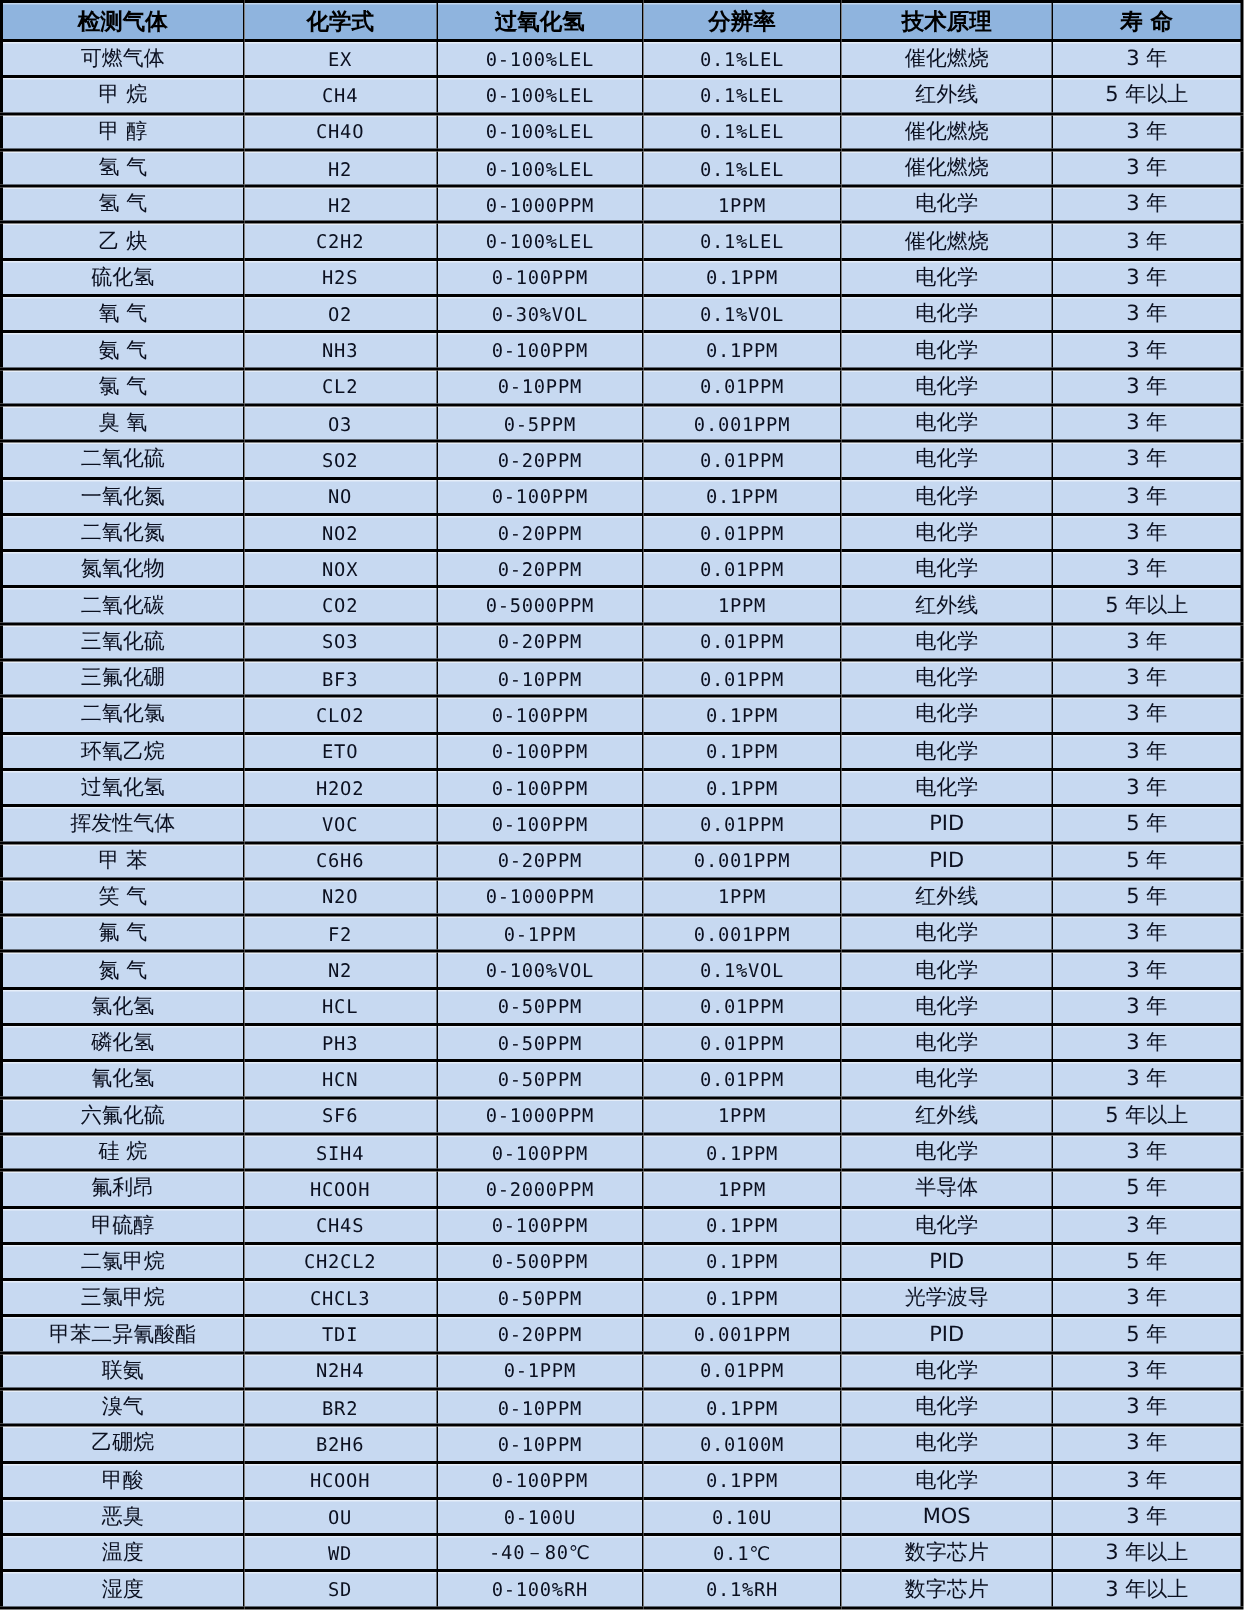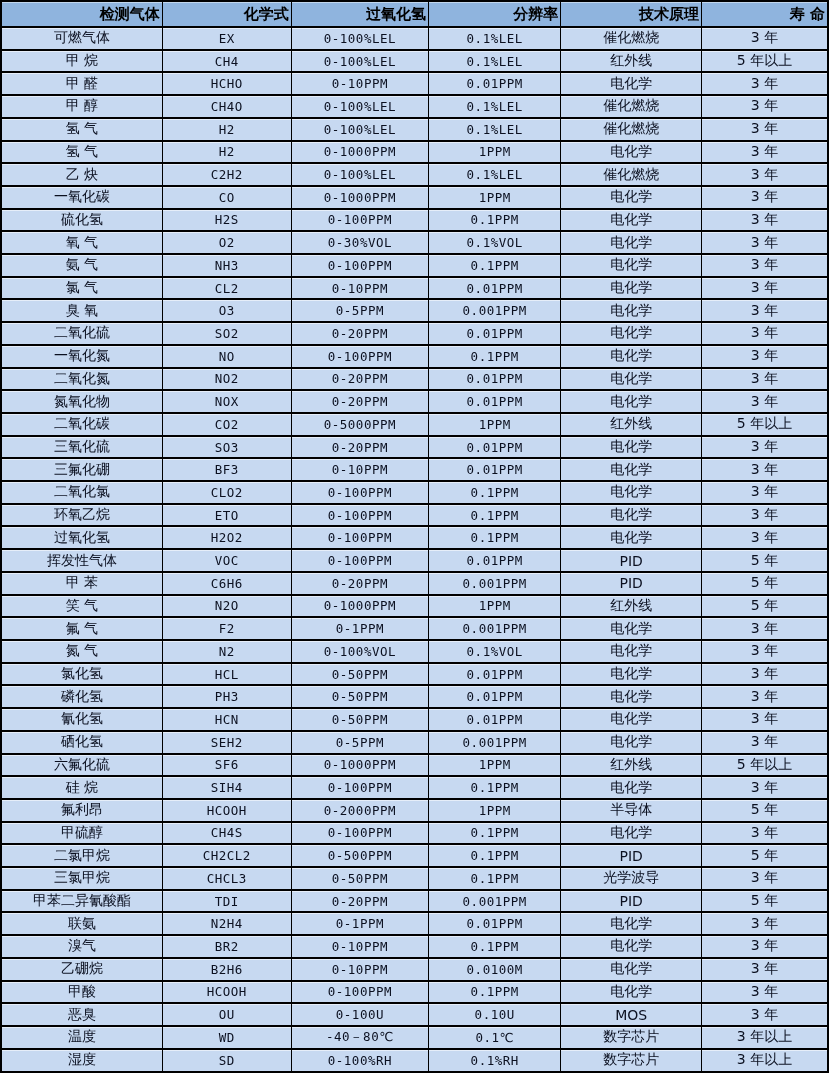--- a/index.html
+++ b/index.html
@@ -19,21 +19,21 @@
     height: 1073px;
     border-collapse: collapse;
     table-layout: fixed;
     border: 2px solid #000000;
   }
   table.gas-table th {
     background: #8fb4de;
     color: #000000;
     font-weight: bold;
     font-size: 15px;
-    text-align: right;
+    text-align: center;
     vertical-align: middle;
     border: solid #000000;
     border-width: 2px 1px;
     height: 24px;
     padding: 0 2px;
     box-shadow: inset 0 1px 0 rgba(255,255,255,0.45);
     font-family: "DejaVu Sans", "Liberation Sans", sans-serif;
     white-space: nowrap;
     overflow: hidden;
     margin-left: 36px;
@@ -94,28 +94,20 @@
         </tr>
         <tr>
           <td class="c-gas">甲 烷</td>
           <td class="c-latin">CH4</td>
           <td class="c-latin">0-100%LEL</td>
           <td class="c-latin">0.1%LEL</td>
           <td class="c-gas">红外线</td>
           <td class="c-gas">5 年以上</td>
         </tr>
         <tr>
-          <td class="c-gas">甲 醛</td>
-          <td class="c-latin">HCHO</td>
-          <td class="c-latin">0-10PPM</td>
-          <td class="c-latin">0.01PPM</td>
-          <td class="c-gas">电化学</td>
-          <td class="c-gas">3 年</td>
-        </tr>
-        <tr>
           <td class="c-gas">甲 醇</td>
           <td class="c-latin">CH4O</td>
           <td class="c-latin">0-100%LEL</td>
           <td class="c-latin">0.1%LEL</td>
           <td class="c-gas">催化燃烧</td>
           <td class="c-gas">3 年</td>
         </tr>
         <tr>
           <td class="c-gas">氢 气</td>
           <td class="c-latin">H2</td>
@@ -131,28 +123,20 @@
           <td class="c-latin">1PPM</td>
           <td class="c-gas">电化学</td>
           <td class="c-gas">3 年</td>
         </tr>
         <tr>
           <td class="c-gas">乙 炔</td>
           <td class="c-latin">C2H2</td>
           <td class="c-latin">0-100%LEL</td>
           <td class="c-latin">0.1%LEL</td>
           <td class="c-gas">催化燃烧</td>
-          <td class="c-gas">3 年</td>
-        </tr>
-        <tr>
-          <td class="c-gas">一氧化碳</td>
-          <td class="c-latin">CO</td>
-          <td class="c-latin">0-1000PPM</td>
-          <td class="c-latin">1PPM</td>
-          <td class="c-gas">电化学</td>
           <td class="c-gas">3 年</td>
         </tr>
         <tr>
           <td class="c-gas">硫化氢</td>
           <td class="c-latin">H2S</td>
           <td class="c-latin">0-100PPM</td>
           <td class="c-latin">0.1PPM</td>
           <td class="c-gas">电化学</td>
           <td class="c-gas">3 年</td>
         </tr>
@@ -326,28 +310,20 @@
         </tr>
         <tr>
           <td class="c-gas">氰化氢</td>
           <td class="c-latin">HCN</td>
           <td class="c-latin">0-50PPM</td>
           <td class="c-latin">0.01PPM</td>
           <td class="c-gas">电化学</td>
           <td class="c-gas">3 年</td>
         </tr>
         <tr>
-          <td class="c-gas">硒化氢</td>
-          <td class="c-latin">SEH2</td>
-          <td class="c-latin">0-5PPM</td>
-          <td class="c-latin">0.001PPM</td>
-          <td class="c-gas">电化学</td>
-          <td class="c-gas">3 年</td>
-        </tr>
-        <tr>
           <td class="c-gas">六氟化硫</td>
           <td class="c-latin">SF6</td>
           <td class="c-latin">0-1000PPM</td>
           <td class="c-latin">1PPM</td>
           <td class="c-gas">红外线</td>
           <td class="c-gas">5 年以上</td>
         </tr>
         <tr>
           <td class="c-gas">硅 烷</td>
           <td class="c-latin">SIH4</td>

